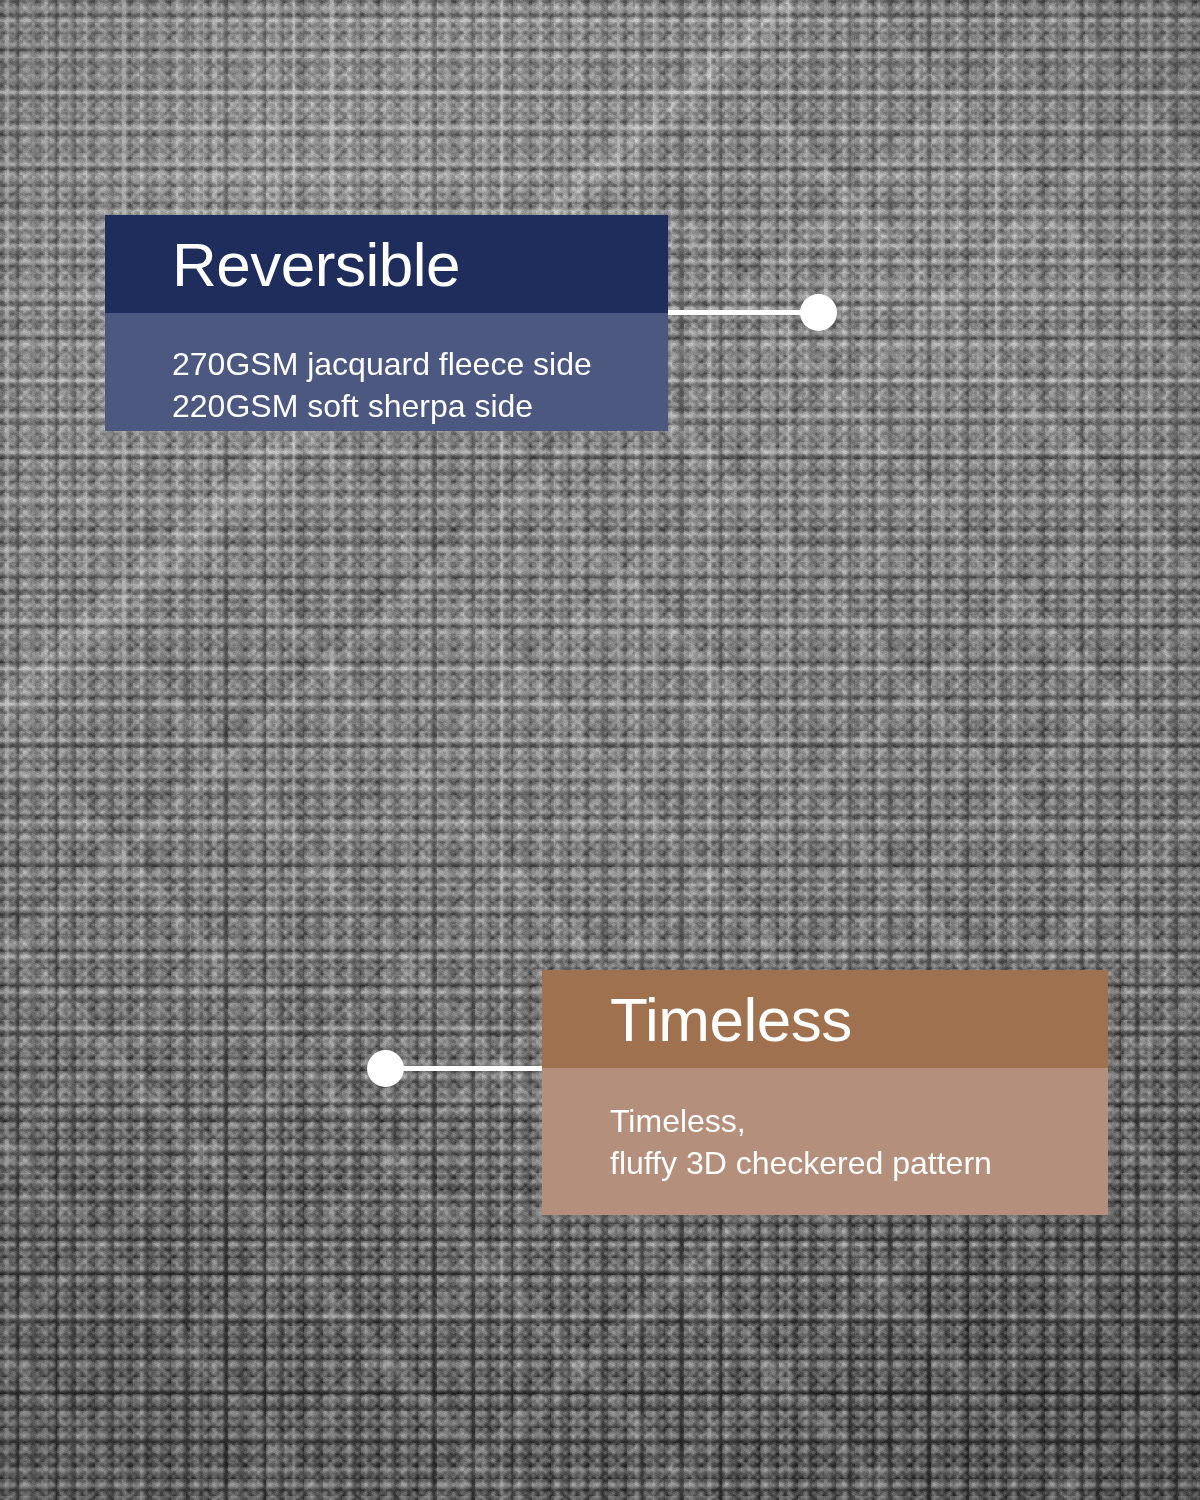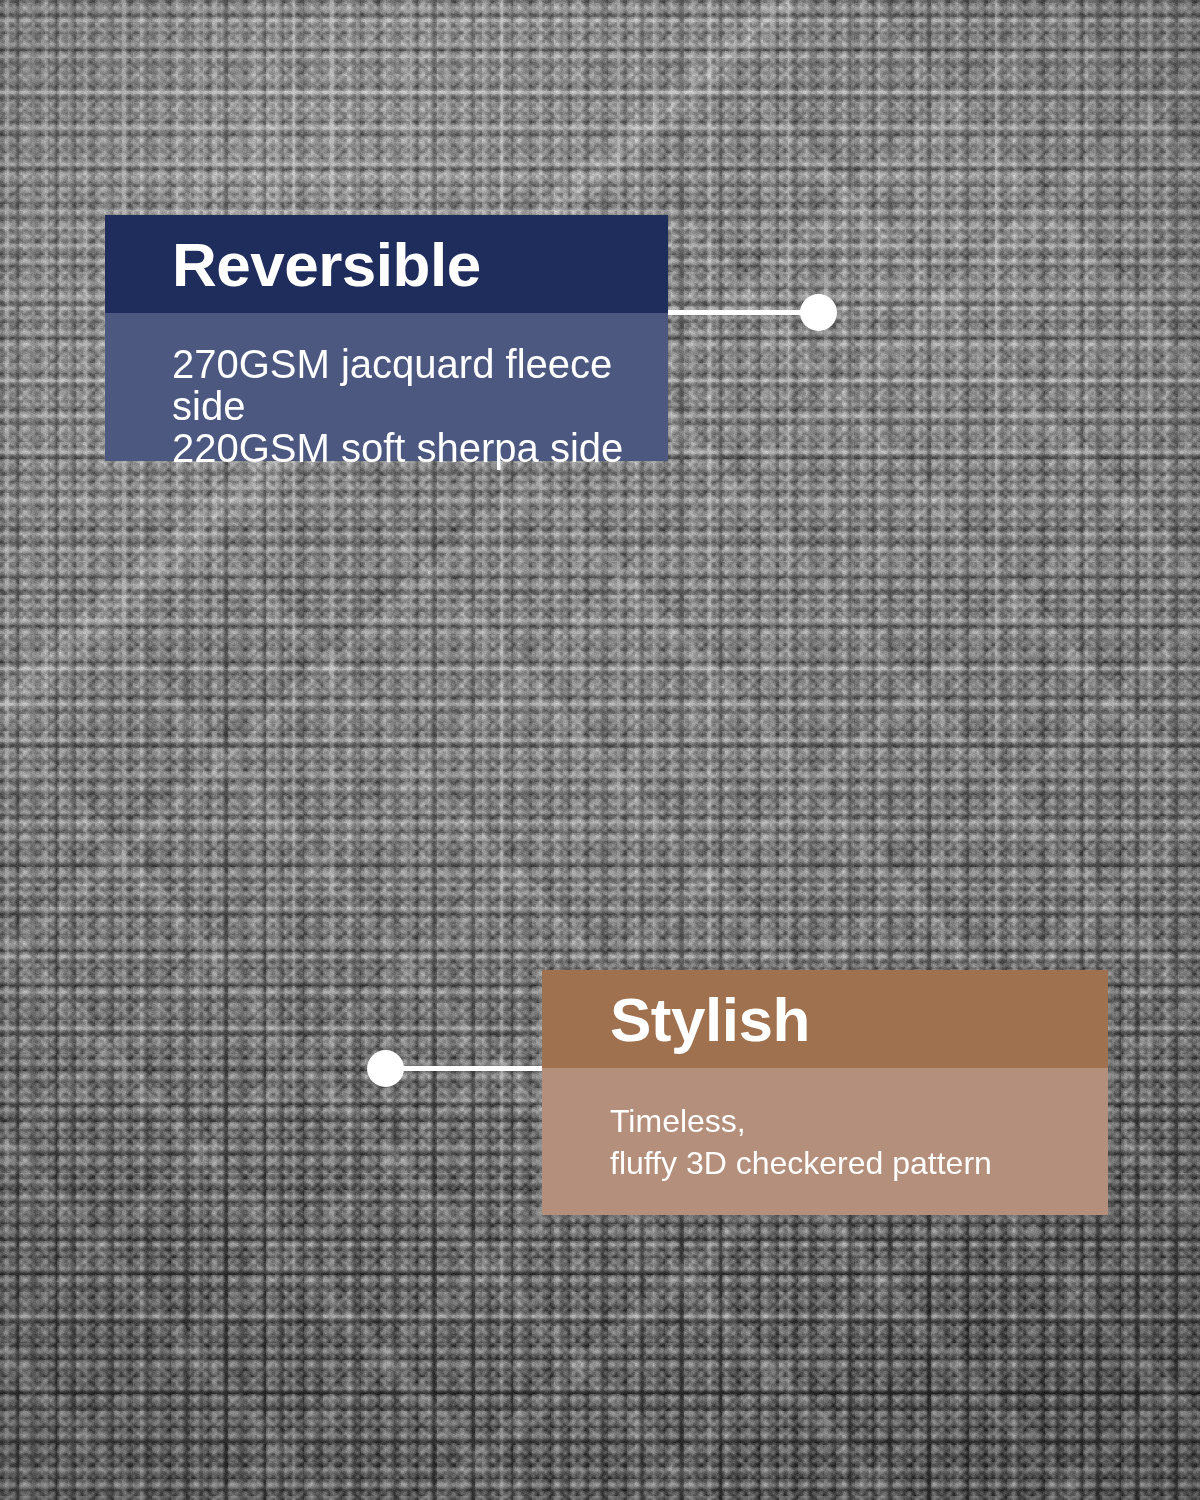--- a/index.html
+++ b/index.html
@@ -135,39 +135,39 @@
   #tex-vignette {
     background:
       radial-gradient(ellipse 85% 80% at 50% 45%, rgba(0,0,0,0) 55%, rgba(0,0,0,.20) 100%);
   }
 
   
   .callout { position:absolute; }
 
   .callout-head {
     display:flex; align-items:center;
-    font-weight:bold;
+    font-weight:normal;
     color:#ffffff;
     letter-spacing:-0.5px;
   }
   .callout-body {
     color:#ffffff;
     white-space:pre-line;
   }
 
   
   #callout-reversible { left:105px; top:215px; width:563px; }
   #callout-reversible .callout-head {
     height:98px; background:#1f2d5c;
     font-size:62px; padding-left:67px;
   }
   #callout-reversible .callout-body {
     background:#4c5880;
-    height:148px; padding:30px 0 0 67px;
-    font-size:40px; line-height:42px;
+    height:118px; padding:30px 0 0 67px;
+    font-size:32px; line-height:42px;
   }
 
   
   #callout-stylish { left:542px; top:970px; width:566px; }
   #callout-stylish .callout-head {
     height:98px; background:#a0714f;
     font-size:62px; padding-left:68px;
   }
   #callout-stylish .callout-body {
     background:#b4907c;
@@ -212,18 +212,18 @@
   <div class="leader-line" id="leader-line-stylish"></div>
   <div class="leader-dot" id="leader-dot-stylish"></div>
 
   <div class="callout" id="callout-reversible">
     <div class="callout-head">Reversible</div>
     <div class="callout-body">270GSM jacquard fleece side
 220GSM soft sherpa side</div>
   </div>
 
   <div class="callout" id="callout-stylish">
-    <div class="callout-head">Stylish</div>
+    <div class="callout-head">Timeless</div>
     <div class="callout-body">Timeless,
 fluffy 3D checkered pattern</div>
   </div>
 
 </div>
 
 </body></html>

